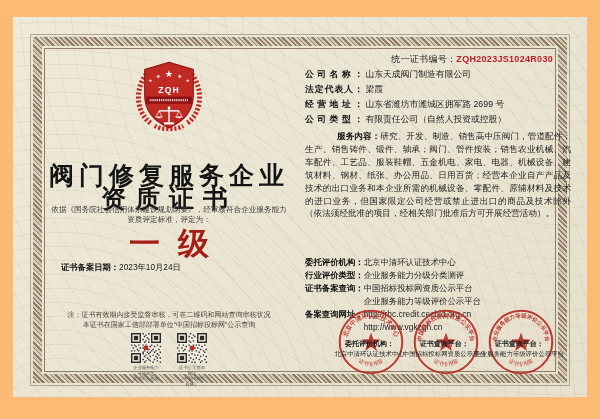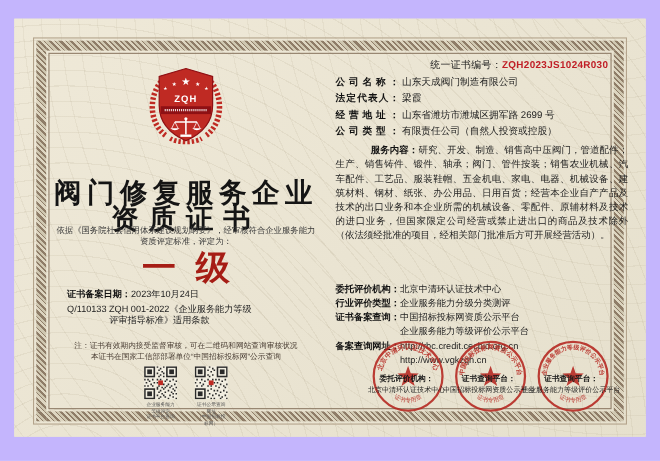--- a/index.html
+++ b/index.html
@@ -1,16 +1,16 @@
 <!DOCTYPE html>
 <html><head>
 <meta charset="utf-8">
 <style>
   html,body{margin:0;padding:0;background:#ffffff;}
-  .stage{position:relative;width:600px;height:419px;background:#c4b5fd;overflow:hidden;
+  .stage{position:relative;width:600px;height:419px;background:#fdba74;overflow:hidden;
          font-family:"Liberation Sans","DejaVu Sans",sans-serif;color:#222;}
   .paper{position:absolute;left:13px;top:17px;width:574px;height:380px;background:#ebe5d3;
          background-image:
            repeating-radial-gradient(circle at 8% 112%, rgba(170,158,130,0.14) 0 1px, transparent 1px 14px),
            repeating-radial-gradient(circle at 96% -8%, rgba(170,158,130,0.12) 0 1px, transparent 1px 17px),
            linear-gradient(135deg,#efe9d8 0%,#eae4d2 55%,#e6e0cd 100%);}
   .frame{position:absolute;left:20px;top:20px;right:20px;bottom:14px;
          border:9px solid transparent;
          border-image:repeating-linear-gradient(45deg,#8f7d68 0 2px,#ddd5c0 2px 4px,#8f7d68 4px 5px,#cfc7b0 5px 7px) 9;}
   .frame::before{content:'';position:absolute;inset:-12px;border:1px solid #b4a48c;pointer-events:none;}
@@ -105,22 +105,20 @@
       <div class="basis">依据《国务院社会信用体系建设规划纲要》，经审核符合企业服务能力
 资质评定标准，评定为：</div>
       <div class="grade">一级</div>
 
       <div class="metarows">
         <div class="metarow">
           <span class="lb">证书备案日期：</span>
           <span class="vl">2023年10月24日</span>
         </div>
         <div class="metarow">
-          <span class="vl">Q/110133 ZQH 001-2022《企业服务能力等级
-评审指导标准》适用条款</span>
         </div>
       </div>
 
       <div class="note">
         <div>注：证书有效期内接受监督审核，可在二维码和网站查询审核状况</div>
         <div>本证书在国家工信部部署单位“中国招标投标网”公示查询</div>
       </div>
 
       <div class="qrrow">
         <div class="qrbox">

